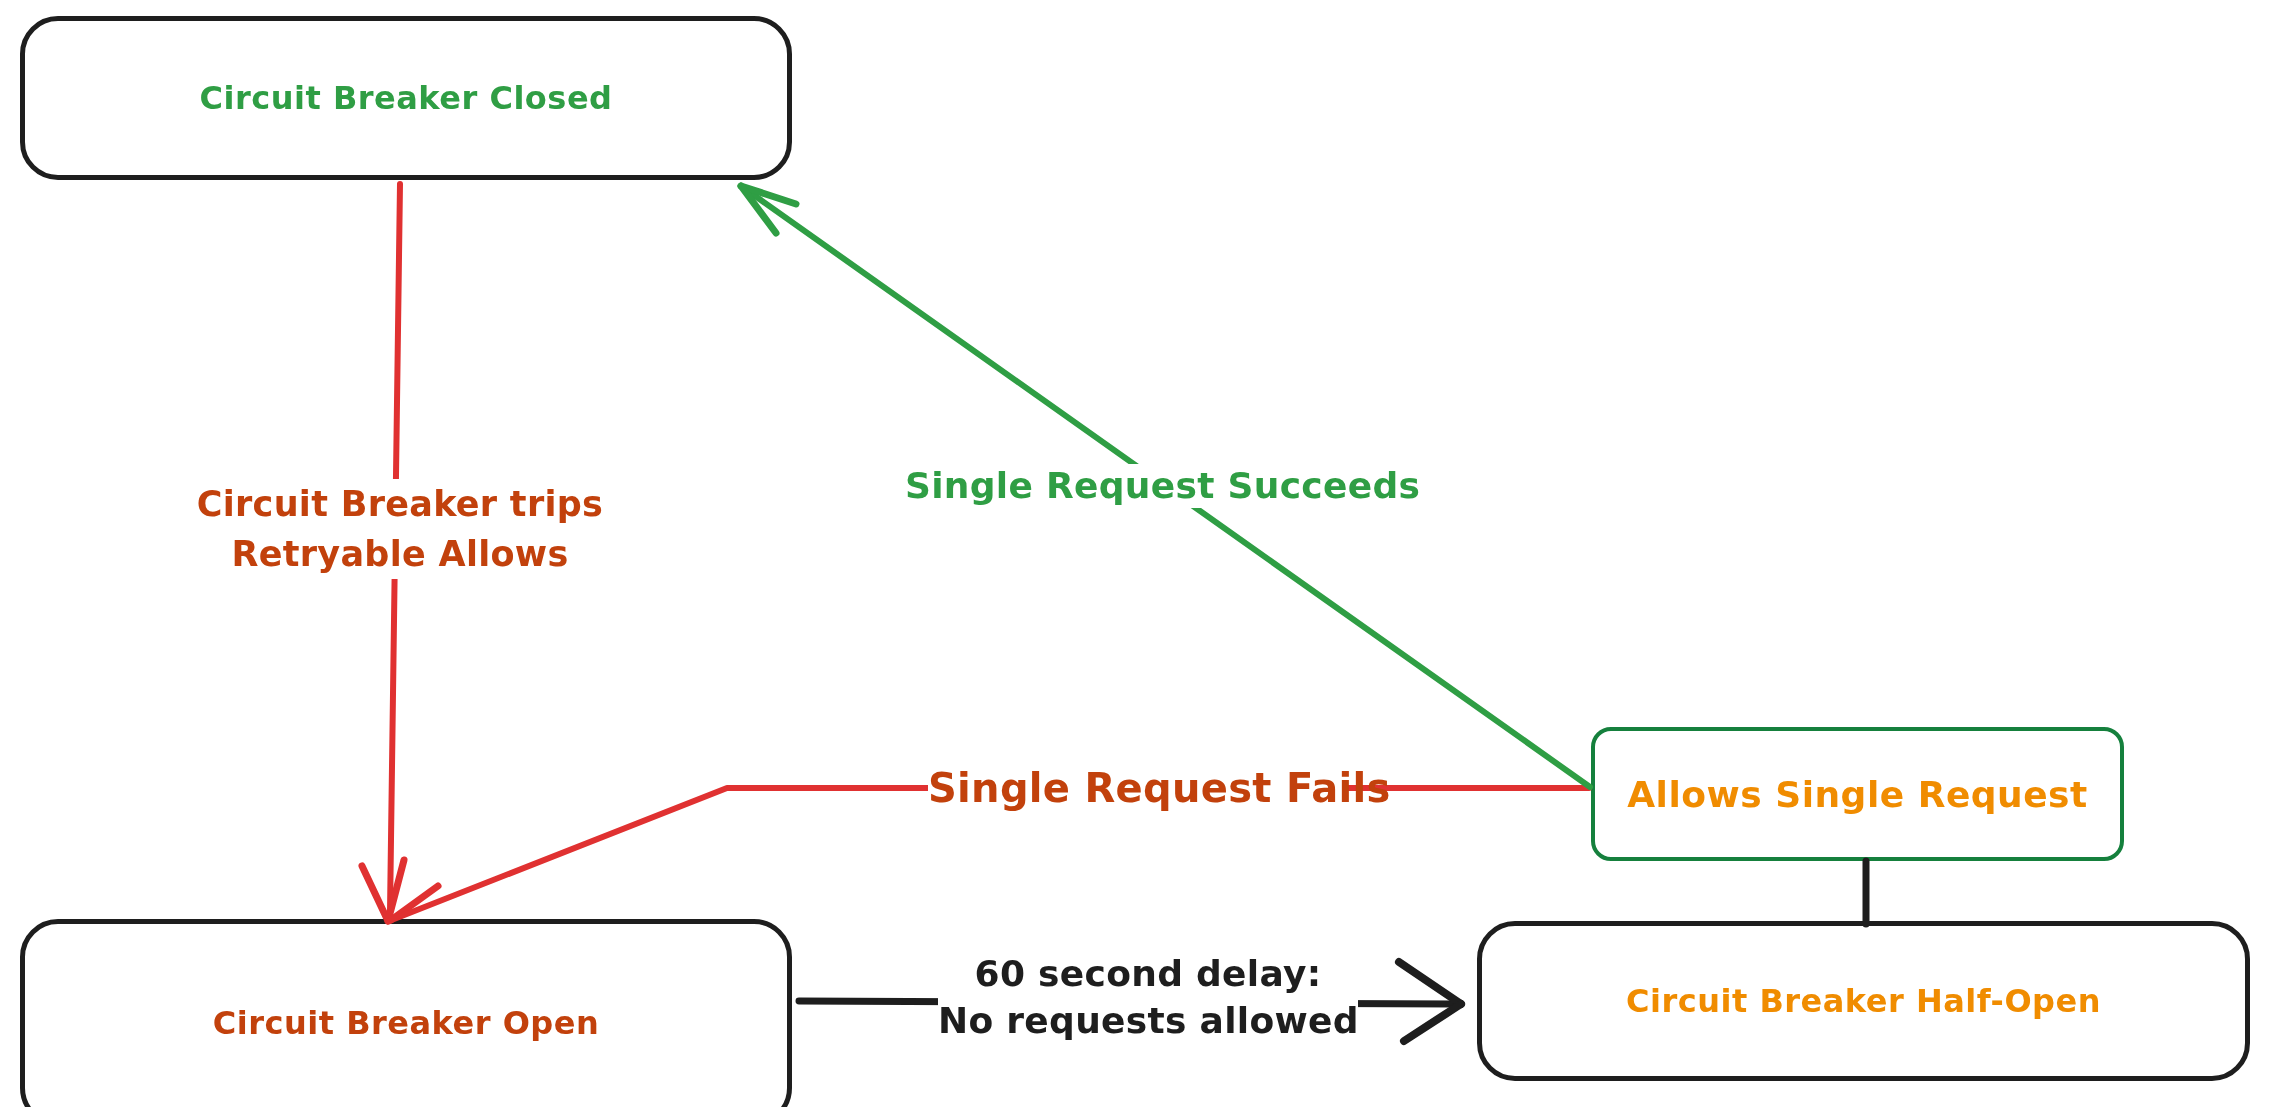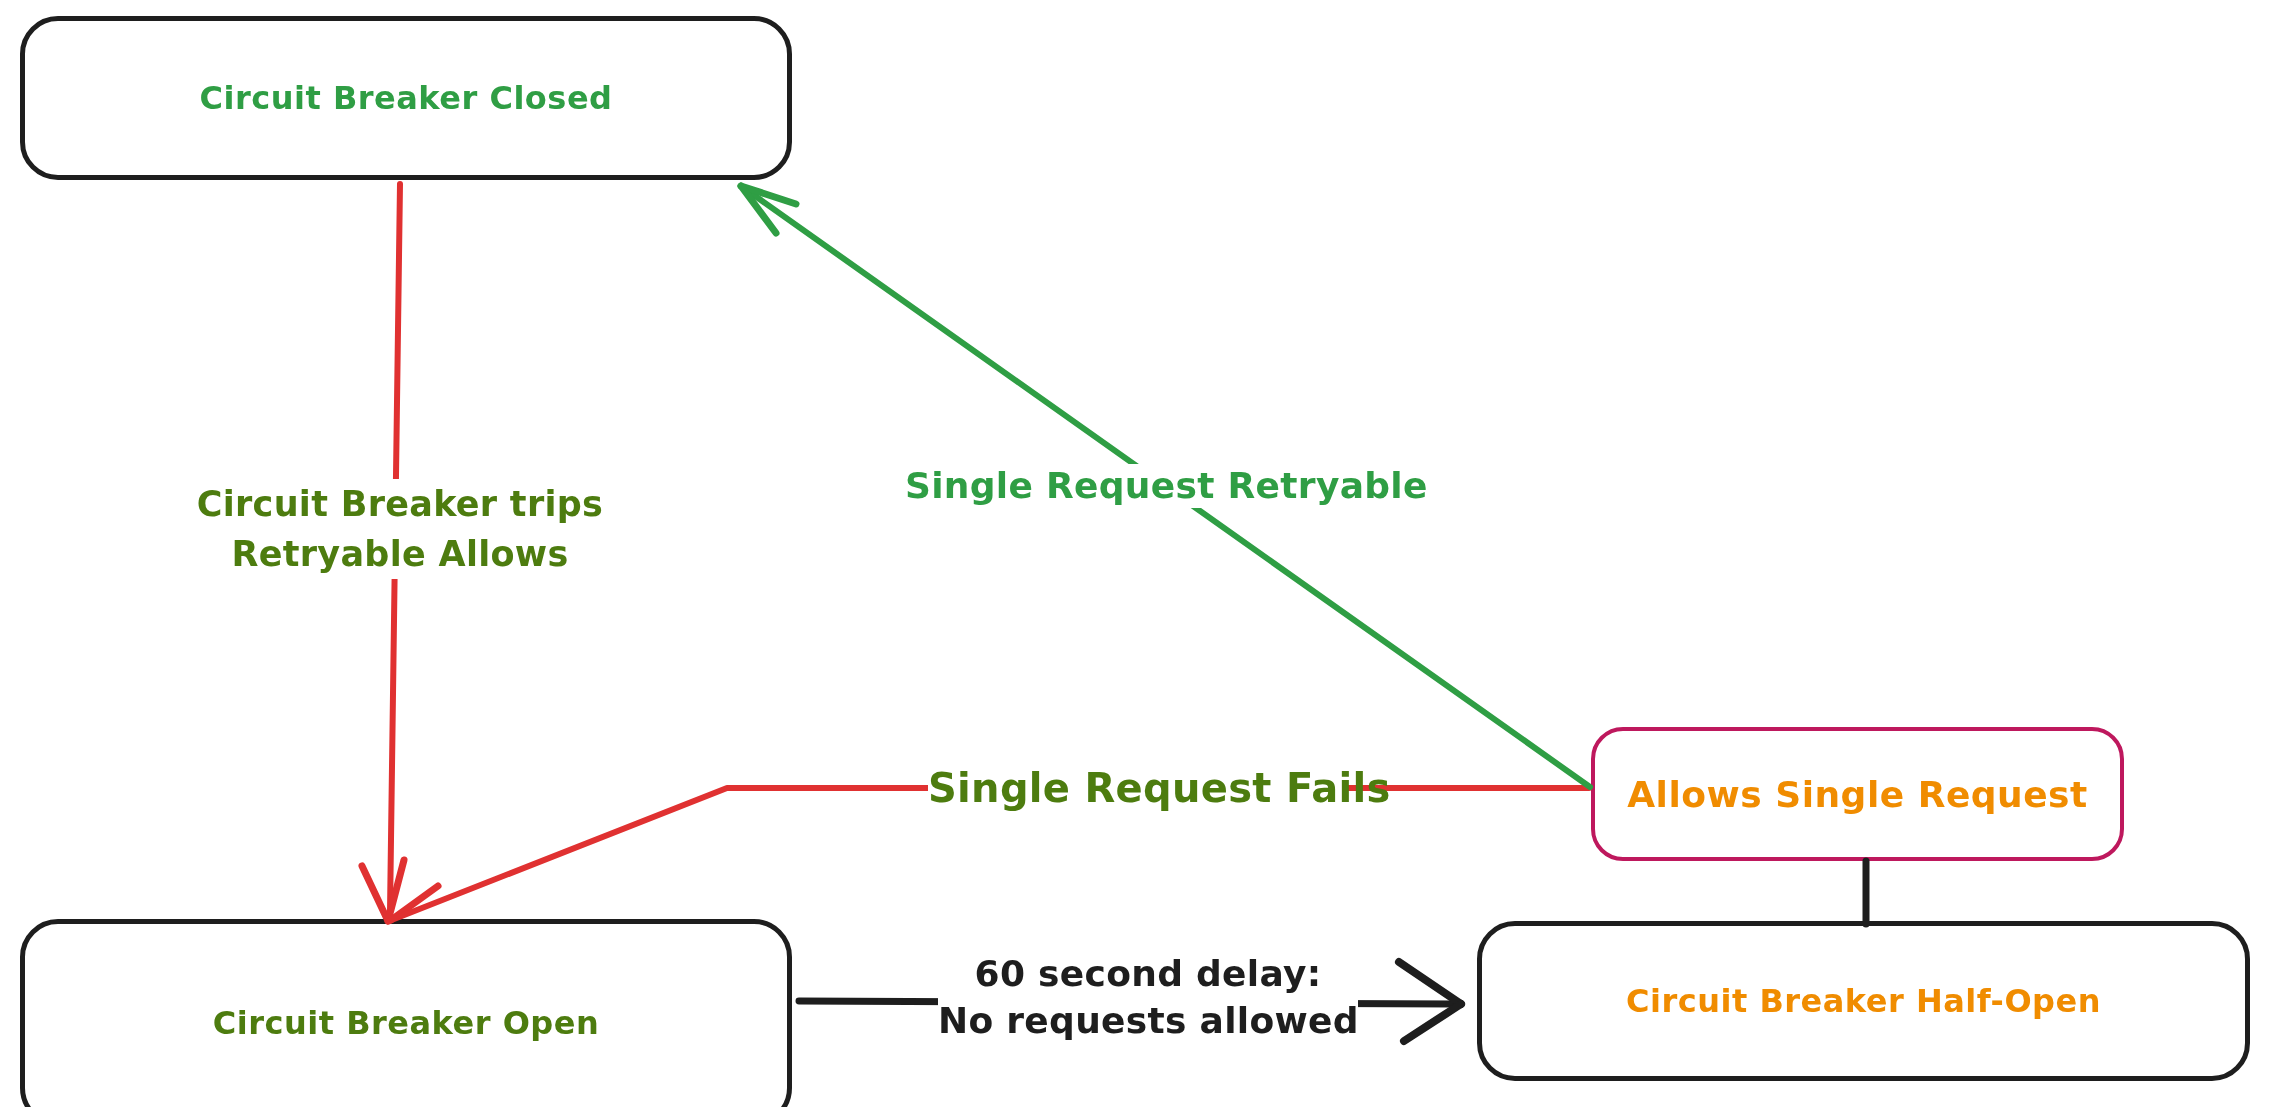--- a/index.html
+++ b/index.html
@@ -3,34 +3,34 @@
 <meta charset="utf-8">
 <style>
   html,body{margin:0;padding:0;background:#ffffff;}
   body{font-family:"DejaVu Sans", sans-serif;}
   .canvas{position:relative;width:2272px;height:1107px;background:#ffffff;overflow:hidden;}
 
   
   .node{position:absolute;display:flex;align-items:center;justify-content:center;
         background:#ffffff;border:5px solid #1e1e1e;border-radius:38px;z-index:1;box-sizing:border-box;}
   .node .node-label{font-weight:bold;white-space:nowrap;font-size:32px;letter-spacing:0.5px;}
-  .node.sub{border:4px solid #be185d;border-radius:32px;}
+  .node.sub{border:4px solid #15803d;border-radius:20px;}
   .node.sub .node-label{font-size:36px;}
 
   
   svg.connector{position:absolute;left:0;top:0;z-index:2;pointer-events:none;}
   svg.connector path{fill:none;stroke-linecap:round;stroke-linejoin:round;}
 
   
   .edge-label{position:absolute;z-index:3;background:#ffffff;text-align:center;
               font-weight:bold;letter-spacing:0.3px;}
   .edge-label div{white-space:nowrap;}
 
   .c-green{color:#2f9e44;}
-  .c-red{color:#4d7c0f;}
+  .c-red{color:#c2410c;}
   .c-orange{color:#f08c00;}
   .c-black{color:#1e1e1e;}
 </style>
 </head>
 <body>
 
 <div class="canvas">
 
   <div class="node" style="left:20px;top:16px;width:772px;height:164px;">
     <span class="node-label c-green">Circuit Breaker Closed</span>
@@ -67,21 +67,21 @@
 
     <path d="M 1866 861 L 1866 924" stroke-width="7" stroke="#1e1e1e"></path>
   </svg>
 
   <div class="edge-label c-red" style="left:172px;top:479px;width:456px;font-size:35px;line-height:50px;">
     <div>Circuit Breaker trips</div>
     <div>Retryable Allows</div>
   </div>
 
   <div class="edge-label c-green" style="left:905px;top:464px;width:510px;font-size:36px;line-height:44px;">
-    <div>Single Request Retryable</div>
+    <div>Single Request Succeeds</div>
   </div>
 
   <div class="edge-label c-red" style="left:928px;top:766px;width:418px;font-size:40px;line-height:44px;">
     <div>Single Request Fails</div>
   </div>
 
   <div class="edge-label c-black" style="left:938px;top:950px;width:420px;font-size:36px;line-height:47px;">
     <div>60 second delay:</div>
     <div>No requests allowed</div>
   </div>

